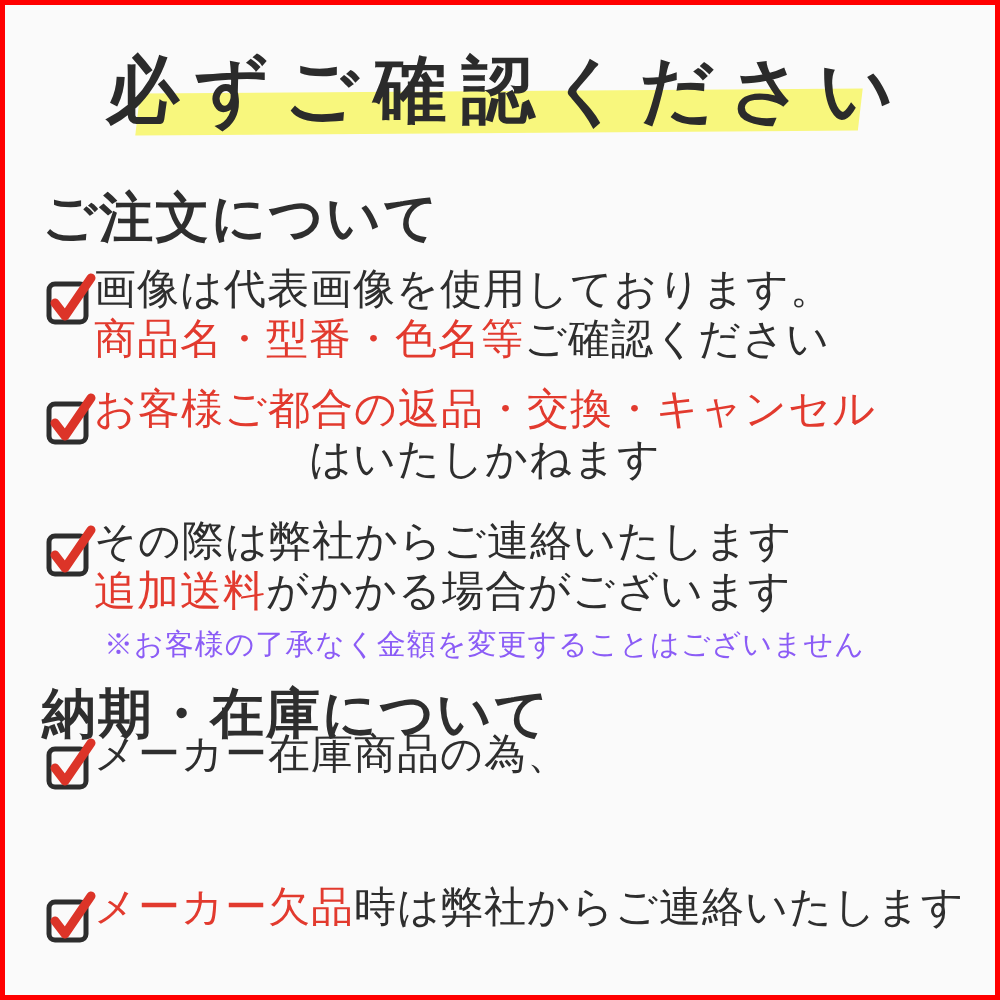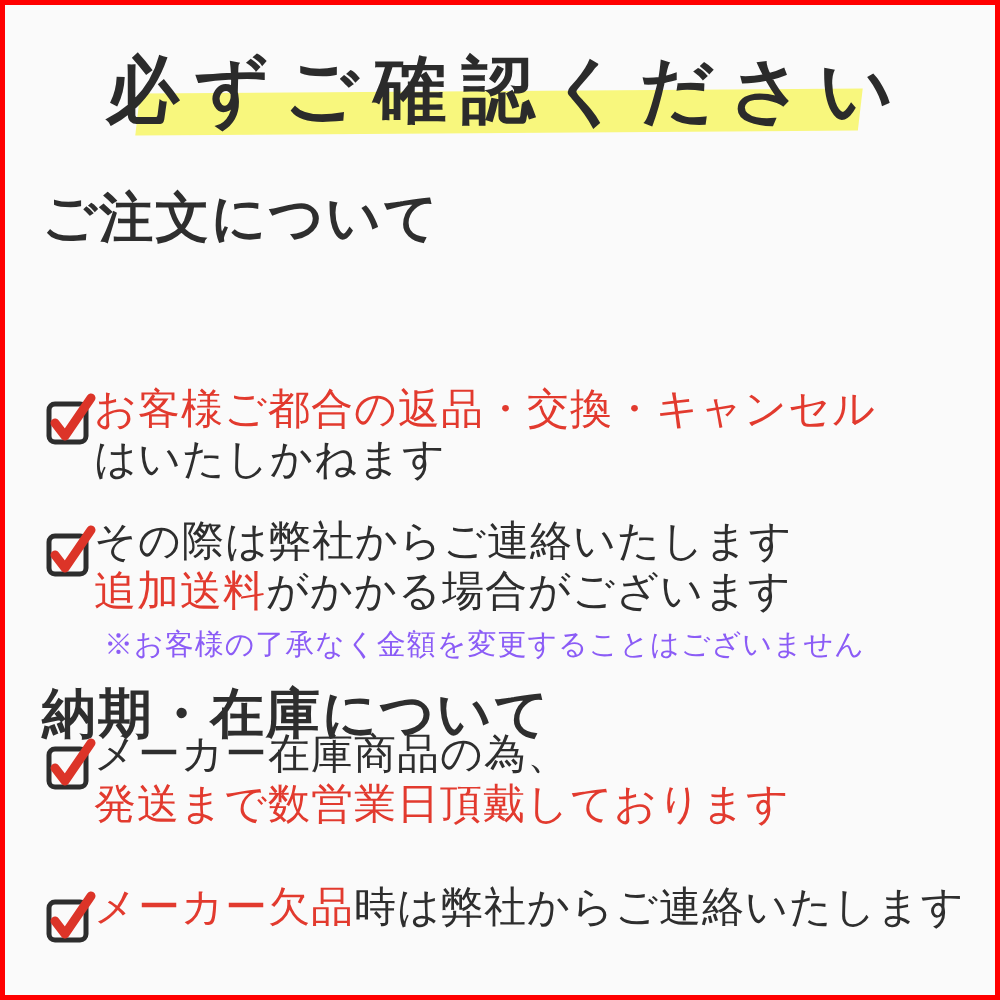--- a/index.html
+++ b/index.html
@@ -61,21 +61,21 @@
     z-index: 2;
   }
   #heading-orders { top: 182px; }
   #heading-stock  { top: 678px; }
   .row {
     position: absolute;
     left: 44px;
     z-index: 2;
   }
   #row-1 { top: 264px; }
-  #row-2 { top: 384px; }
+  #row-2 { top: 384px; text-align: center; }
   #row-3 { top: 516px; }
   #row-4 { top: 729px; }
   #row-5 { top: 882px; }
   .cb {
     position: absolute;
     left: 0;
     top: 7px;
   }
   .txt {
     margin-left: 50px;
@@ -102,20 +102,30 @@
 
 <div class="canvas">
 
   <div class="frame"></div>
 
   <div class="title-highlight"></div>
   <div class="page-title">必ずご確認ください</div>
 
   <div class="section-heading" id="heading-orders">ご注文について</div>
 
+  <div class="row" id="row-1">
+    <svg class="cb" width="52" height="56" viewBox="0 0 52 56">
+      <rect x="5" y="13" width="37" height="38" rx="6" fill="none" stroke="#2d2d2d" stroke-width="5"></rect>
+      <path d="M11 32 L21 45 L47 7" fill="none" stroke="#dc3428" stroke-width="9" stroke-linecap="round" stroke-linejoin="round"></path>
+    </svg>
+    <div class="txt">
+      <div><span class="seg-black">画像は代表画像を使用しております。</span></div>
+      <div><span class="seg-red">商品名・型番・色名等</span><span class="seg-black">ご確認ください</span></div>
+    </div>
+  </div>
 
   <div class="row" id="row-2">
     <svg class="cb" width="52" height="56" viewBox="0 0 52 56">
       <rect x="5" y="13" width="37" height="38" rx="6" fill="none" stroke="#2d2d2d" stroke-width="5"></rect>
       <path d="M11 32 L21 45 L47 7" fill="none" stroke="#dc3428" stroke-width="9" stroke-linecap="round" stroke-linejoin="round"></path>
     </svg>
     <div class="txt">
       <div><span class="seg-red">お客様ご都合の返品・交換・キャンセル</span></div>
       <div><span class="seg-black">はいたしかねます</span></div>
     </div>
@@ -135,21 +145,20 @@
 
   <div class="section-heading" id="heading-stock">納期・在庫について</div>
 
   <div class="row" id="row-4">
     <svg class="cb" width="52" height="56" viewBox="0 0 52 56">
       <rect x="5" y="13" width="37" height="38" rx="6" fill="none" stroke="#2d2d2d" stroke-width="5"></rect>
       <path d="M11 32 L21 45 L47 7" fill="none" stroke="#dc3428" stroke-width="9" stroke-linecap="round" stroke-linejoin="round"></path>
     </svg>
     <div class="txt">
       <div><span class="seg-black">メーカー在庫商品の為、</span></div>
-      <div><span class="seg-red">発送まで数営業日頂戴しております</span></div>
     </div>
   </div>
 
   <div class="row" id="row-5">
     <svg class="cb" width="52" height="56" viewBox="0 0 52 56">
       <rect x="5" y="13" width="37" height="38" rx="6" fill="none" stroke="#2d2d2d" stroke-width="5"></rect>
       <path d="M11 32 L21 45 L47 7" fill="none" stroke="#dc3428" stroke-width="9" stroke-linecap="round" stroke-linejoin="round"></path>
     </svg>
     <div class="txt">
       <div><span class="seg-red">メーカー欠品</span><span class="seg-black">時は弊社からご連絡いたします</span></div>

